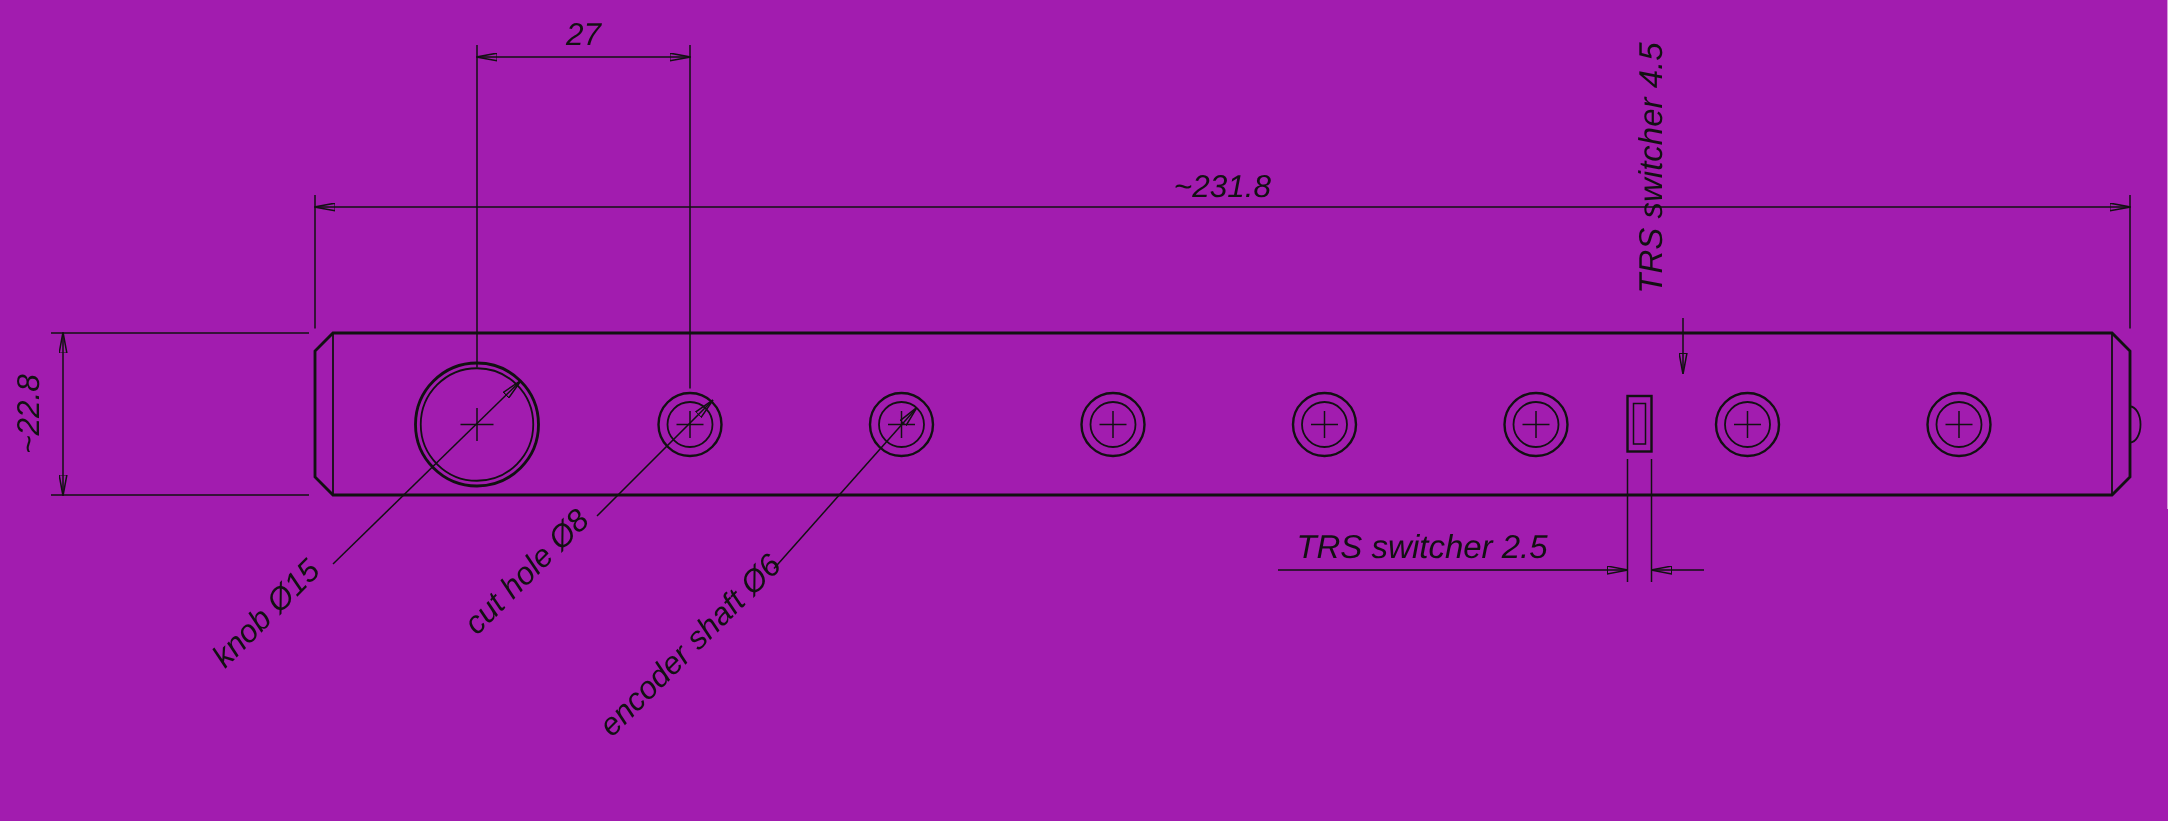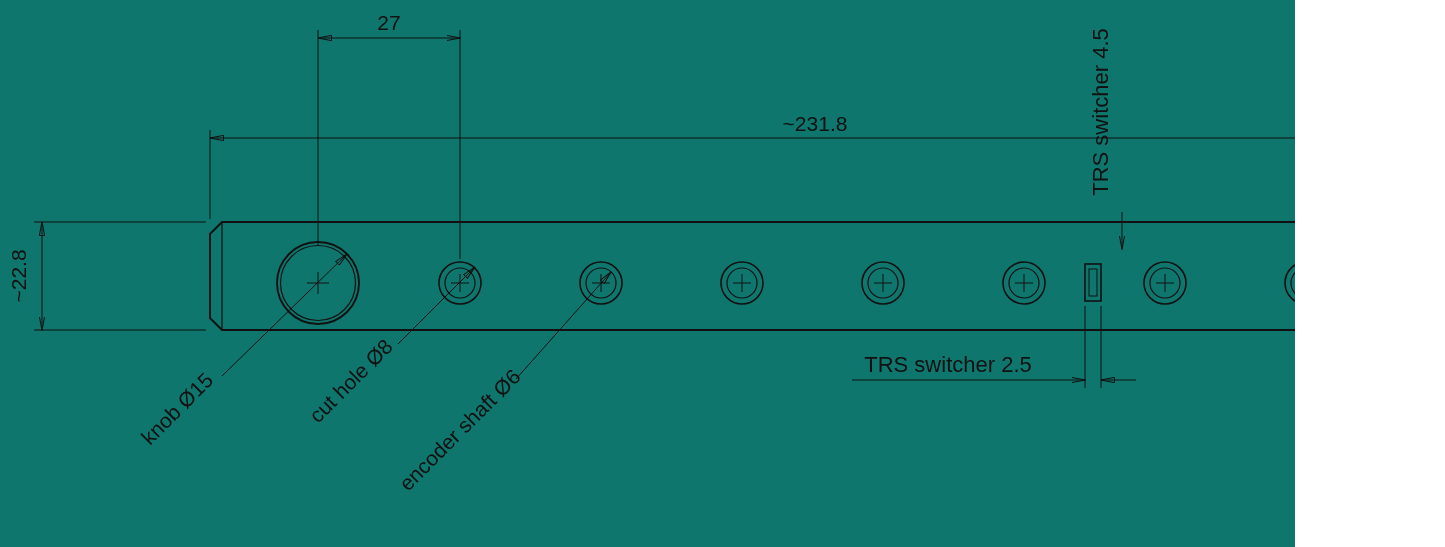--- a/index.html
+++ b/index.html
@@ -1,17 +1,17 @@
 <!DOCTYPE html>
 <html><head>
 <meta charset="utf-8">
 <style>
   html,body{margin:0;padding:0;background:#ffffff;}
-  .stage{position:relative;width:1295px;height:547px;background:#0f766e;overflow:hidden;
-         font-family:"Liberation Sans", sans-serif;}
+  .stage{position:relative;width:1445px;height:547px;background:#a21caf;overflow:hidden;
+         font-family:"Liberation Sans", sans-serif;font-style:italic;}
   svg line, svg circle, svg rect, svg polygon, svg path{stroke:#111111;fill:none;}
   .w1{stroke-width:1;}
   .w12{stroke-width:1.2;}
   .w16{stroke-width:1.6;}
   .w2{stroke-width:1.9;}
   svg text{fill:#111111;stroke:none;font-size:21px;font-family:"Liberation Sans",sans-serif;}
   svg text.t22{font-size:22px;}
 </style>
 </head>
 <body>

